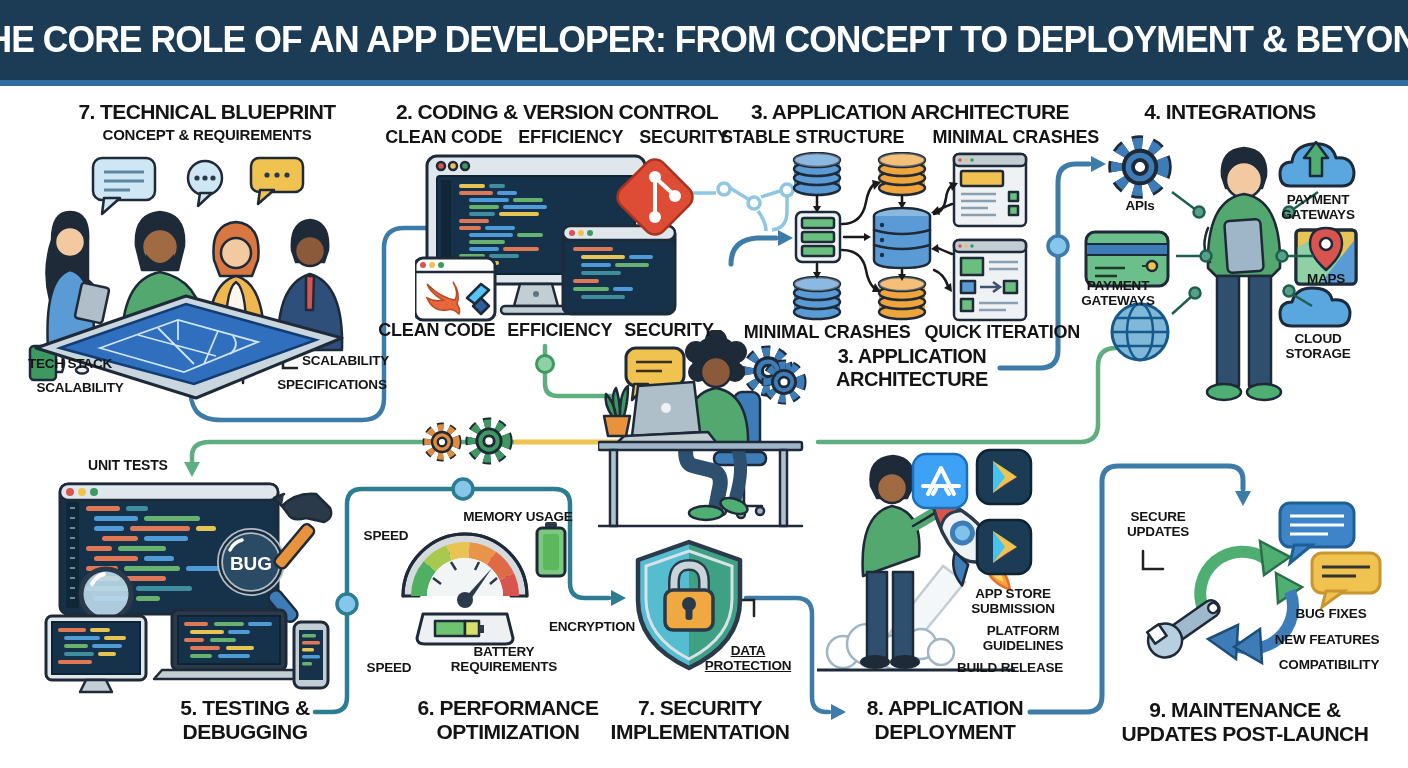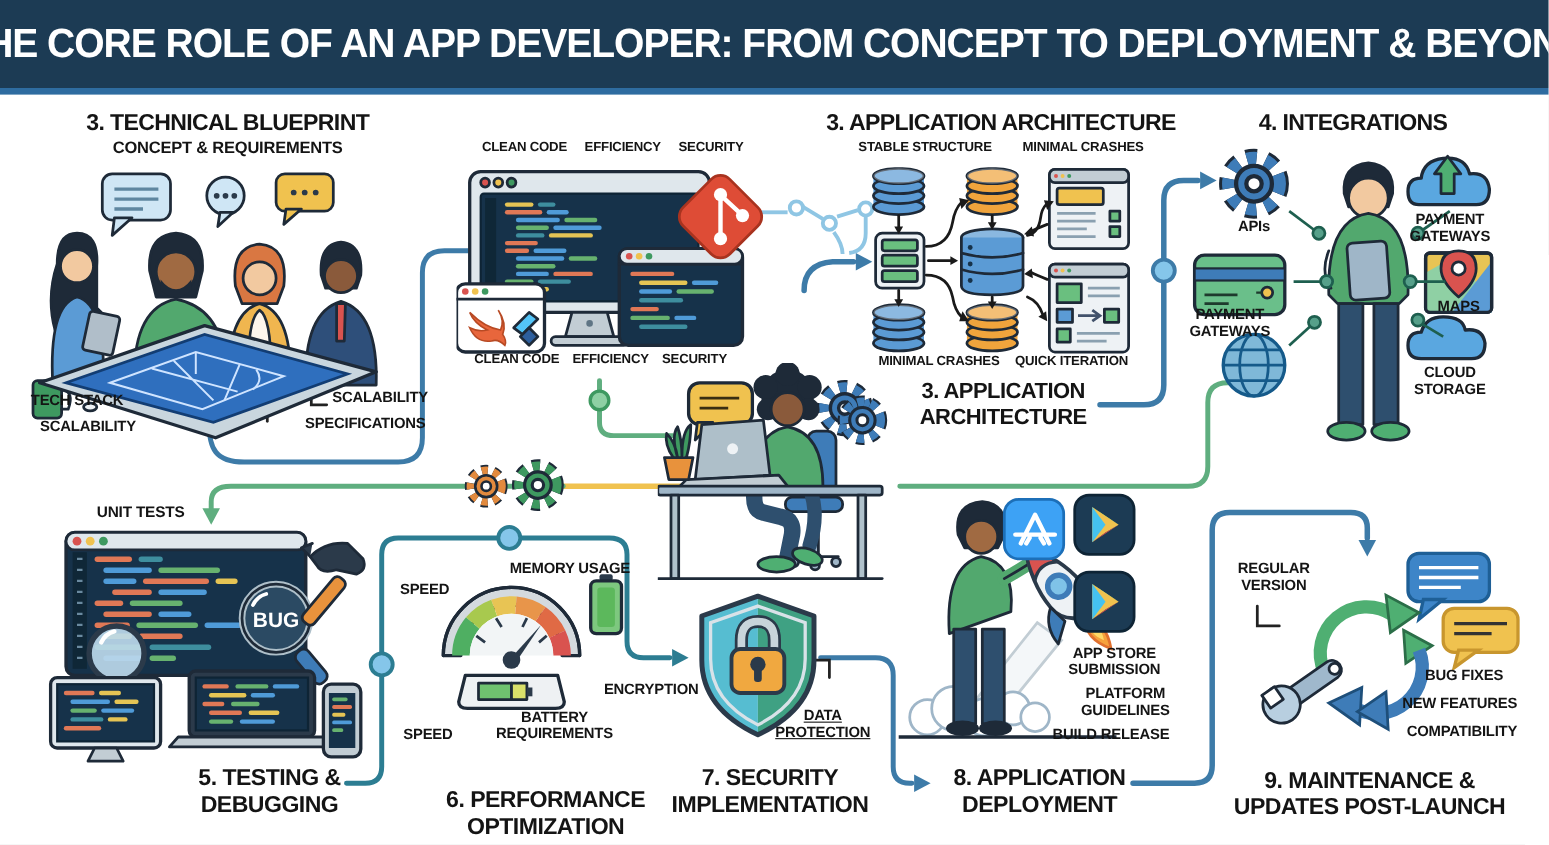--- a/index.html
+++ b/index.html
@@ -13,21 +13,21 @@
   .header-strip{position:absolute;left:0;top:80px;width:1408px;height:6px;background:#2e6ca0;z-index:4;}
   .header-title{color:#ffffff;font-size:37px;font-weight:700;letter-spacing:-1px;white-space:nowrap;
     transform:scaleX(.96);}
   .lbl{position:absolute;font-weight:700;color:#141414;text-align:center;line-height:1.14;
     letter-spacing:-.2px;white-space:nowrap;z-index:3;}
   .wrap{white-space:normal;}
   .cx{transform:translateX(-50%);}
   .sec-title{font-size:21px;letter-spacing:-.6px;}
   .sec-sub{font-size:15px;}
   .tagrow{display:flex;gap:16px;justify-content:center;}
-  .tag{font-size:12px;}
+  .tag{font-size:18px;}
   .big-title{font-size:21px;letter-spacing:-.5px;}
   .small-lbl{font-size:13.5px;}
   svg{display:block;}
   .ol{stroke:#1e2a38;stroke-width:2.5;stroke-linejoin:round;stroke-linecap:round;}
   .ol3{stroke:#1e2a38;stroke-width:3;stroke-linejoin:round;stroke-linecap:round;}
   .c1{fill:#e07856}.c2{fill:#4f9bd8}.c3{fill:#67b26f}.c4{fill:#e5c454}.c5{fill:#3e8e9e}
 </style>
 </head>
 <body>
 
@@ -669,27 +669,28 @@
       </g>
       <g transform="translate(52,142) rotate(-35)">
         <rect x="-8" y="-8" width="66" height="17" rx="8" fill="#9fb8cc" class="ol"></rect>
         <circle cx="-6" cy="0" r="17" fill="#b8cfe0" class="ol"></circle>
         <rect x="-16" y="-17" width="14" height="14" fill="#ffffff" class="ol" stroke-width="2"></rect>
         <circle cx="52" cy="1" r="5" fill="#ffffff" class="ol" stroke-width="2"></circle>
       </g>
     </svg>
   </div>
 
-  <div class="lbl sec-title cx" style="left:207px;top:100px;">3. TECHNICAL BLUEPRINT</div>
+  <div class="lbl sec-title cx" style="left:207px;top:100px;">7. TECHNICAL BLUEPRINT</div>
   <div class="lbl sec-sub cx" style="left:207px;top:126px;">CONCEPT &amp; REQUIREMENTS</div>
   <div class="lbl small-lbl" style="right:1296px;top:356px;">TECH STACK</div>
   <div class="lbl small-lbl cx" style="left:80px;top:380px;">SCALABILITY</div>
   <div class="lbl small-lbl" style="left:302px;top:353px;">SCALABILITY</div>
   <div class="lbl small-lbl cx" style="left:332px;top:377px;">SPECIFICATIONS</div>
 
+  <div class="lbl sec-title cx" style="left:557px;top:100px;">2. CODING &amp; VERSION CONTROL</div>
   <div class="lbl cx" style="left:557px;top:127px;">
     <span class="tagrow">
       <span class="tag">CLEAN CODE</span>
       <span class="tag">EFFICIENCY</span>
       <span class="tag">SECURITY</span>
     </span>
   </div>
   <div class="lbl cx" style="left:546px;top:320px;">
     <span class="tagrow" style="gap:12px;">
       <span class="tag">CLEAN CODE</span>
@@ -720,30 +721,30 @@
   <div class="lbl small-lbl cx" style="left:1326px;top:271px;text-align:right;">MAPS</div>
   <div class="lbl small-lbl cx wrap" style="left:1318px;top:331px;width:82px;">CLOUD STORAGE</div>
 
   <div class="lbl" style="left:88px;top:458px;font-size:14px;">UNIT TESTS</div>
   <div class="lbl big-title cx wrap" style="left:245px;top:696px;width:178px;">5. TESTING &amp; DEBUGGING</div>
 
   <div class="lbl small-lbl cx" style="left:478px;top:509px;margin-left:40px;">MEMORY USAGE</div>
   <div class="lbl small-lbl cx" style="left:386px;top:528px;">SPEED</div>
   <div class="lbl small-lbl cx" style="left:389px;top:660px;">SPEED</div>
   <div class="lbl small-lbl cx wrap" style="left:504px;top:644px;width:138px;">BATTERY REQUIREMENTS</div>
-  <div class="lbl big-title cx wrap" style="left:496px;top:696px;width:232px;margin-top:20px;">6. PERFORMANCE OPTIMIZATION</div>
+  <div class="lbl big-title cx wrap" style="left:508px;top:696px;width:232px;">6. PERFORMANCE OPTIMIZATION</div>
 
   <div class="lbl small-lbl cx" style="left:592px;top:619px;">ENCRYPTION</div>
   <div class="lbl small-lbl cx wrap" style="left:748px;top:643px;width:110px;text-decoration:underline;">DATA PROTECTION</div>
   <div class="lbl big-title cx wrap" style="left:700px;top:696px;width:205px;">7. SECURITY IMPLEMENTATION</div>
 
   <div class="lbl small-lbl cx wrap" style="left:1013px;top:586px;width:108px;">APP STORE SUBMISSION</div>
   <div class="lbl small-lbl cx wrap" style="left:1023px;top:623px;width:100px;">PLATFORM GUIDELINES</div>
   <div class="lbl small-lbl cx" style="left:1010px;top:660px;">BUILD RELEASE</div>
   <div class="lbl big-title cx wrap" style="left:945px;top:696px;width:205px;">8. APPLICATION DEPLOYMENT</div>
 
-  <div class="lbl small-lbl cx wrap" style="left:1158px;top:509px;width:84px;">REGULAR VERSION</div>
+  <div class="lbl small-lbl cx wrap" style="left:1158px;top:509px;width:84px;">SECURE UPDATES</div>
   <div class="lbl small-lbl cx" style="left:1331px;top:606px;">BUG FIXES</div>
   <div class="lbl small-lbl cx" style="left:1327px;top:632px;">NEW FEATURES</div>
   <div class="lbl small-lbl cx" style="left:1329px;top:657px;">COMPATIBILITY</div>
   <div class="lbl big-title cx wrap" style="left:1245px;top:698px;width:250px;">9. MAINTENANCE &amp; UPDATES POST-LAUNCH</div>
 
 </div>
 
 </body></html>

